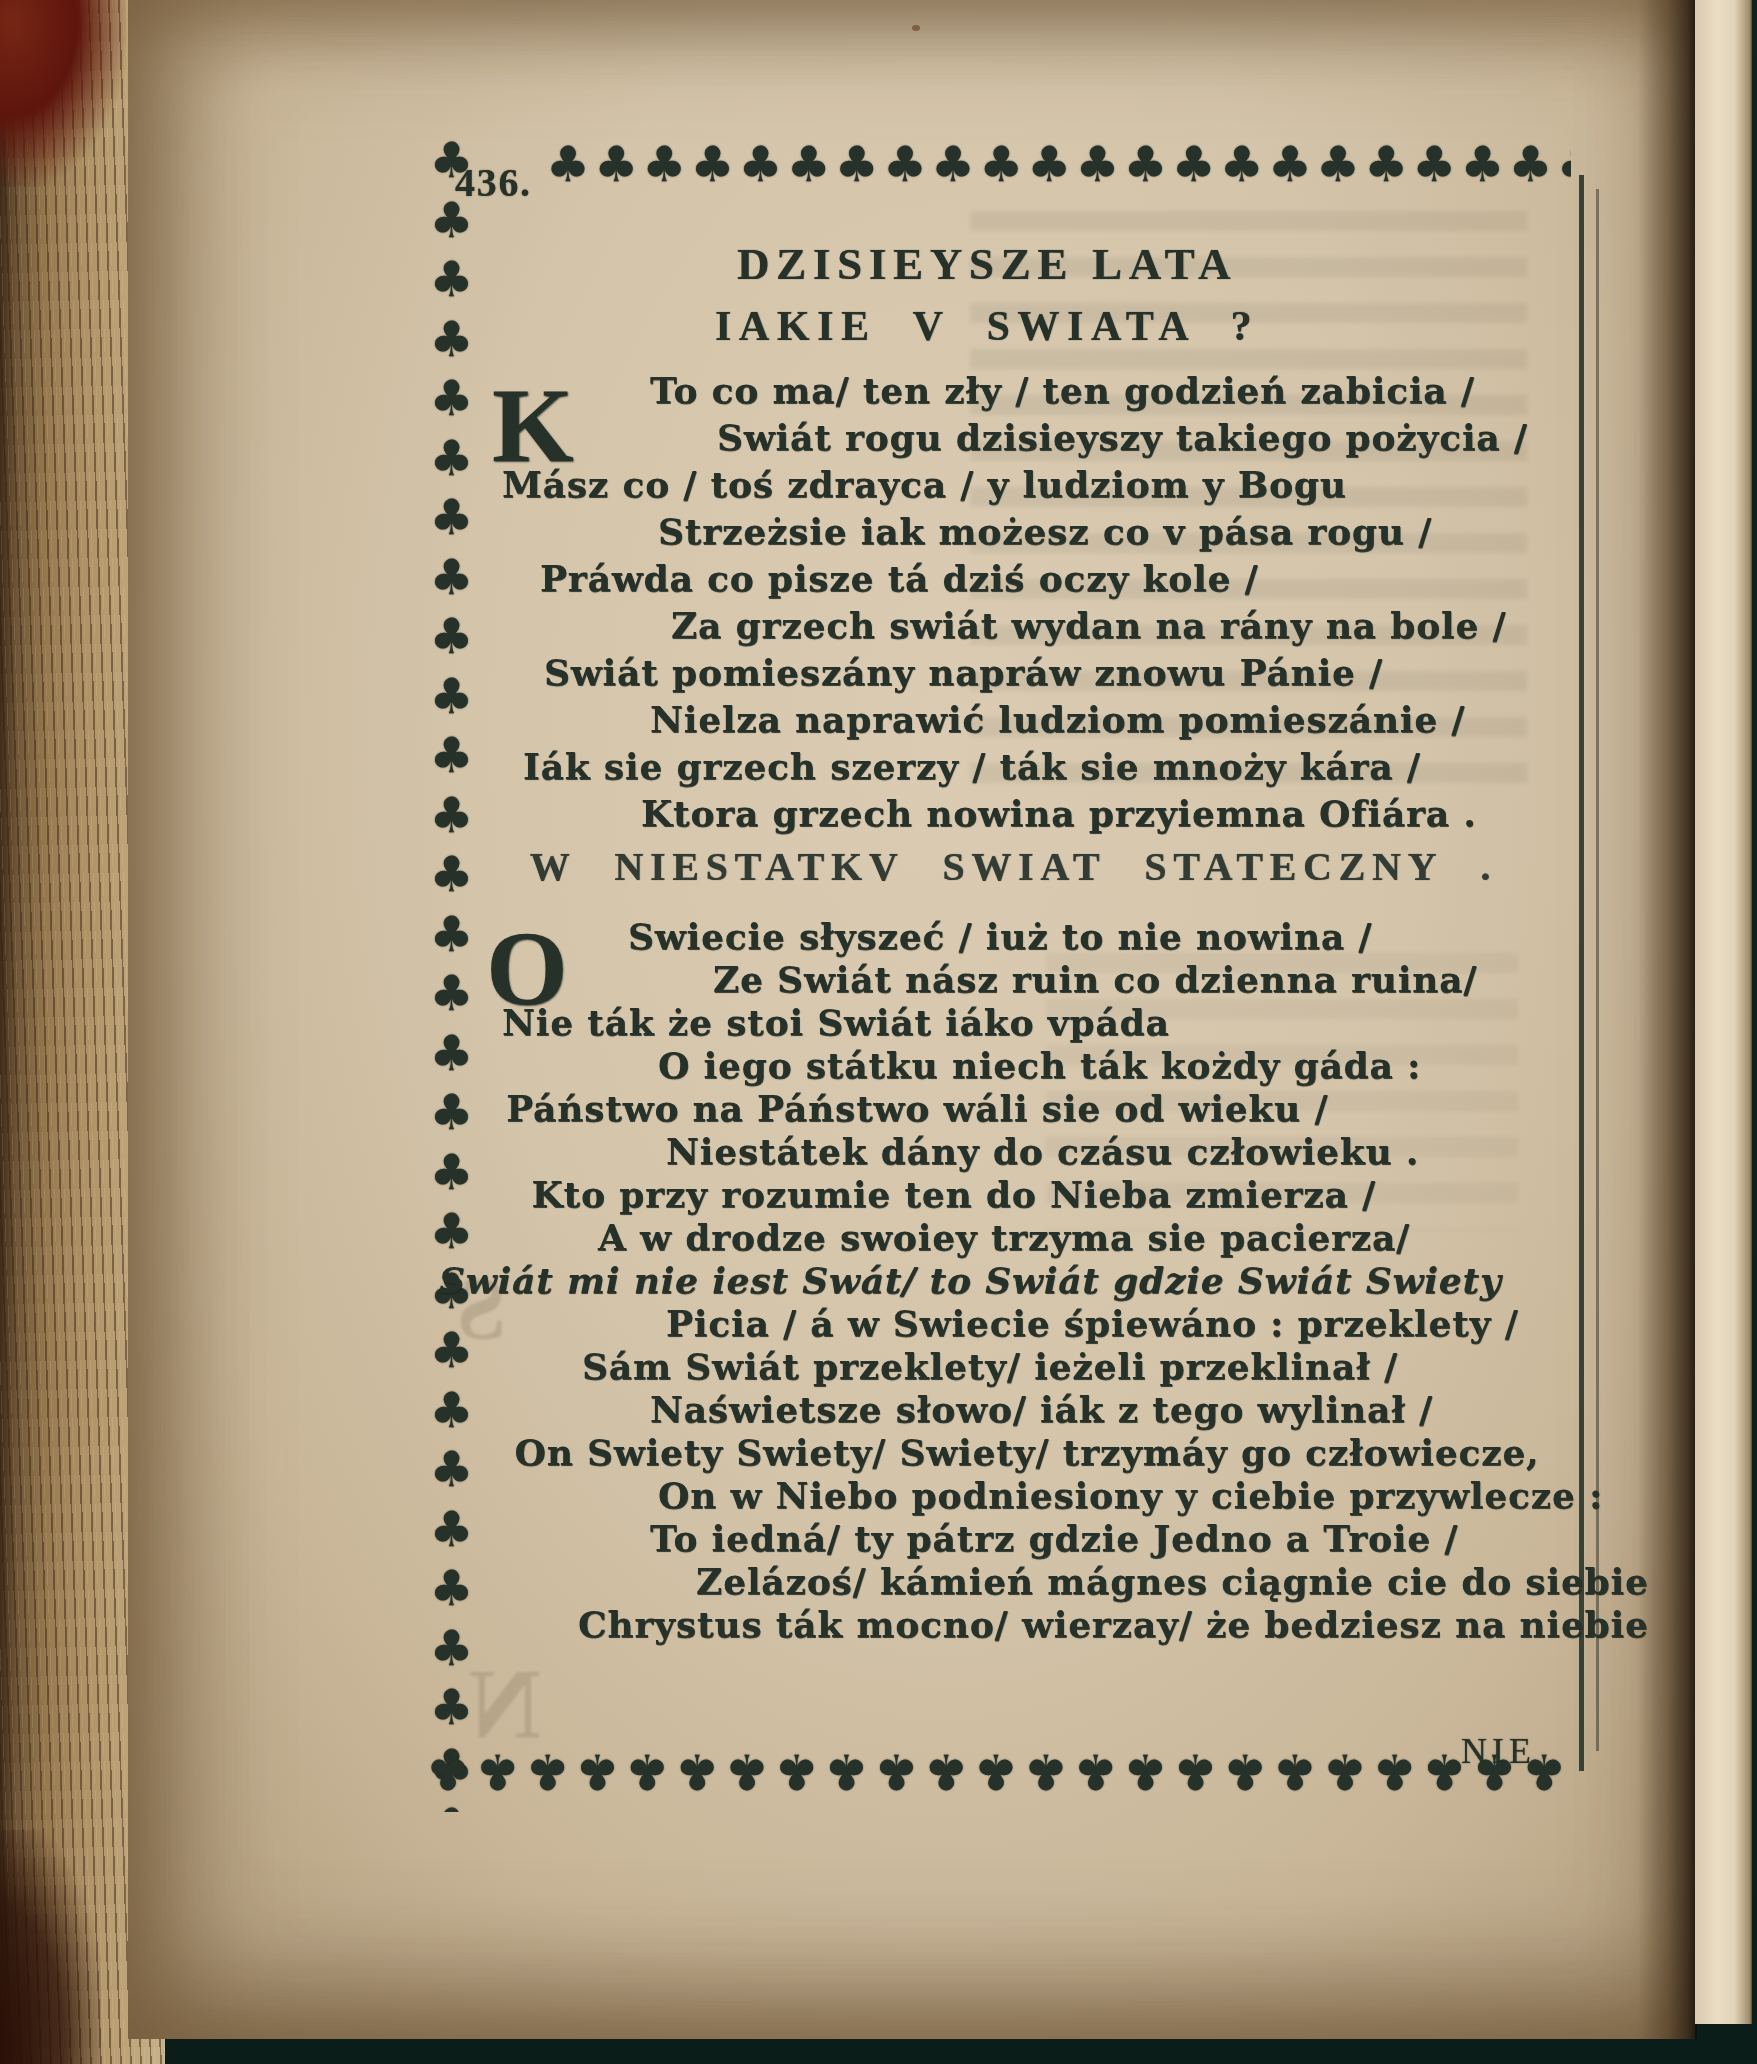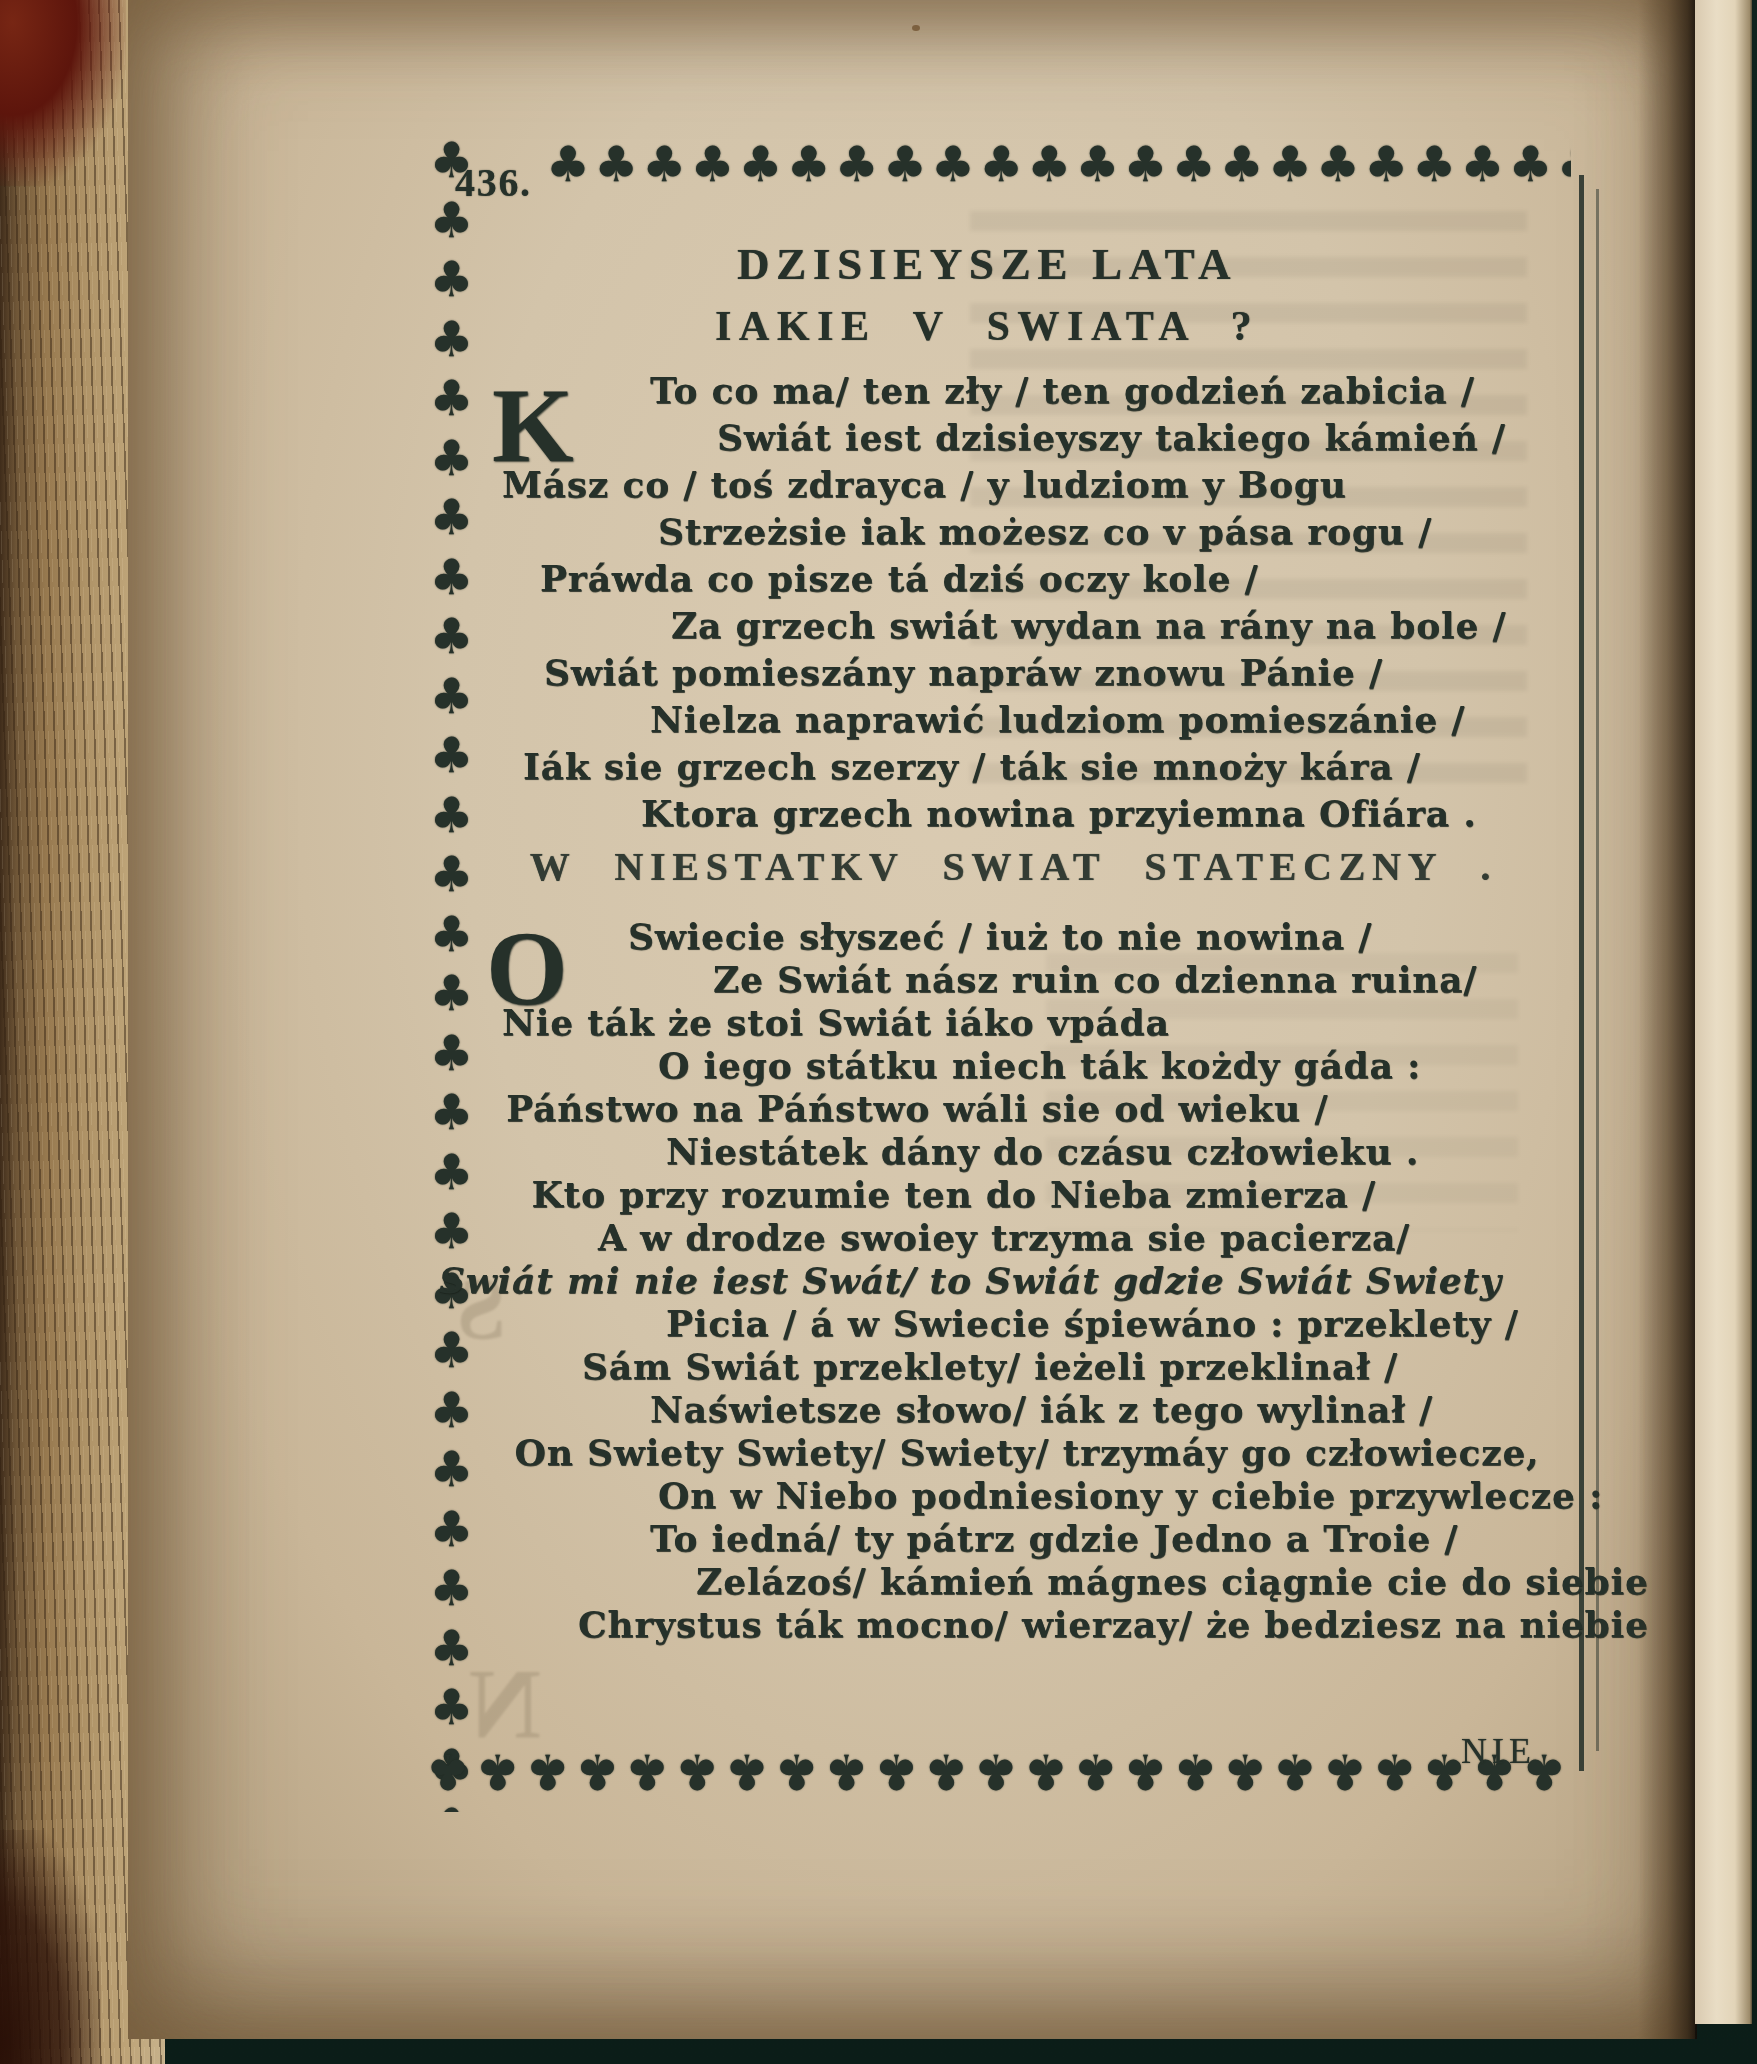--- a/index.html
+++ b/index.html
@@ -162,21 +162,21 @@
   <div class="rule-b"></div>
 
   <div class="pagenum">436.</div>
 
   <div class="title-line t1a">DZISIEYSZE LATA</div>
   <div class="title-line t1b">IAKIE V SWIATA ?</div>
 
   <div class="dropcap dc-k">K</div>
   <div class="poem p1">
       <div class="vline" style="margin-left: 148px;">To co ma/ ten zły / ten godzień zabicia /</div>
-      <div class="vline" style="margin-left: 215px;">Swiát iest dzisieyszy takiego kámień /</div>
+      <div class="vline" style="margin-left: 215px;">Swiát rogu dzisieyszy takiego pożycia /</div>
       <div class="vline" style="margin-left: 0px;">Mász co / toś zdrayca / y ludziom y Bogu</div>
       <div class="vline" style="margin-left: 156px;">Strzeżsie iak możesz co v pása rogu /</div>
       <div class="vline" style="margin-left: 38px;">Práwda co pisze tá dziś oczy kole /</div>
       <div class="vline" style="margin-left: 169px;">Za grzech swiát wydan na rány na bole /</div>
       <div class="vline" style="margin-left: 42px;">Swiát pomieszány napráw znowu Pánie /</div>
       <div class="vline" style="margin-left: 148px;">Nielza naprawić ludziom pomieszánie /</div>
       <div class="vline" style="margin-left: 21px;">Iák sie grzech szerzy / ták sie mnoży kára /</div>
       <div class="vline" style="margin-left: 139px;">Ktora grzech nowina przyiemna Ofiára .</div>
     </div>
 

